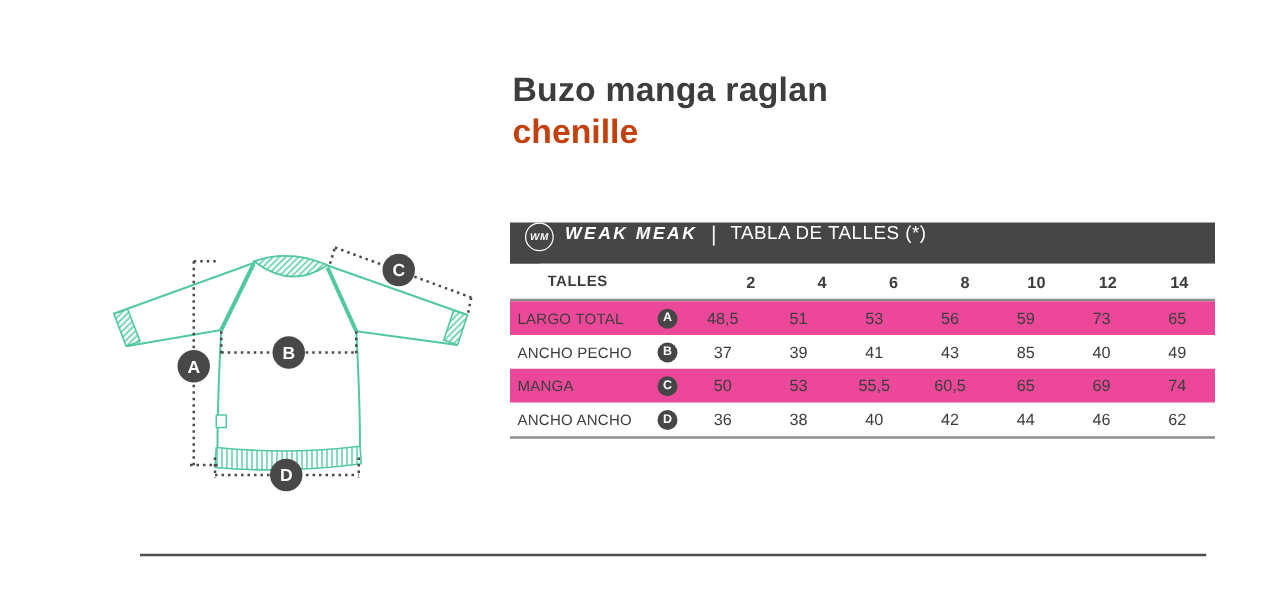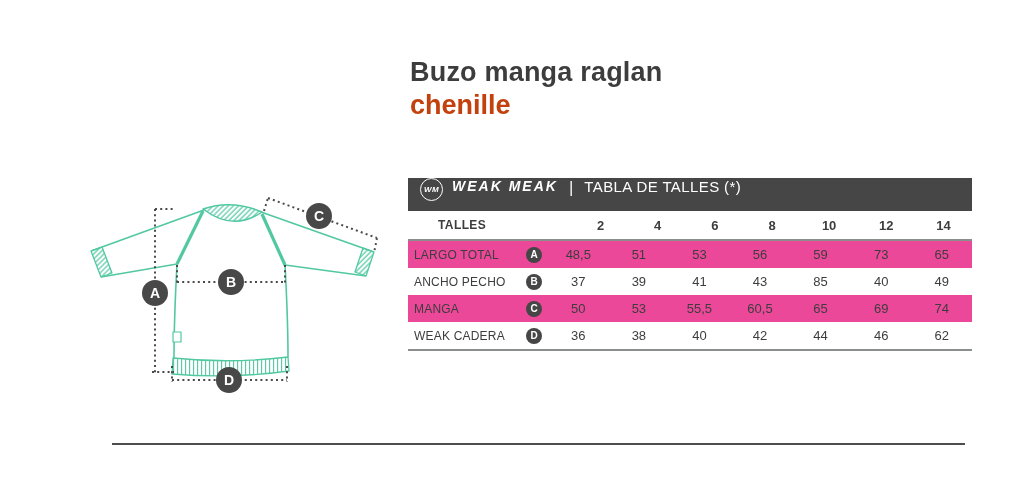--- a/index.html
+++ b/index.html
@@ -157,21 +157,21 @@
       <div class="vcell">50</div>
       <div class="vcell">53</div>
       <div class="vcell">55,5</div>
       <div class="vcell">60,5</div>
       <div class="vcell">65</div>
       <div class="vcell">69</div>
       <div class="vcell">74</div>
     </div>
 
     <div class="trow">
-      <div class="label-cell">WEAK CADERA</div>
+      <div class="label-cell">ANCHO ANCHO</div>
       <div class="badge-cell">
         <span class="badge">D</span>
       </div>
       <div class="vcell">36</div>
       <div class="vcell">38</div>
       <div class="vcell">40</div>
       <div class="vcell">42</div>
       <div class="vcell">44</div>
       <div class="vcell">46</div>
       <div class="vcell">62</div>

